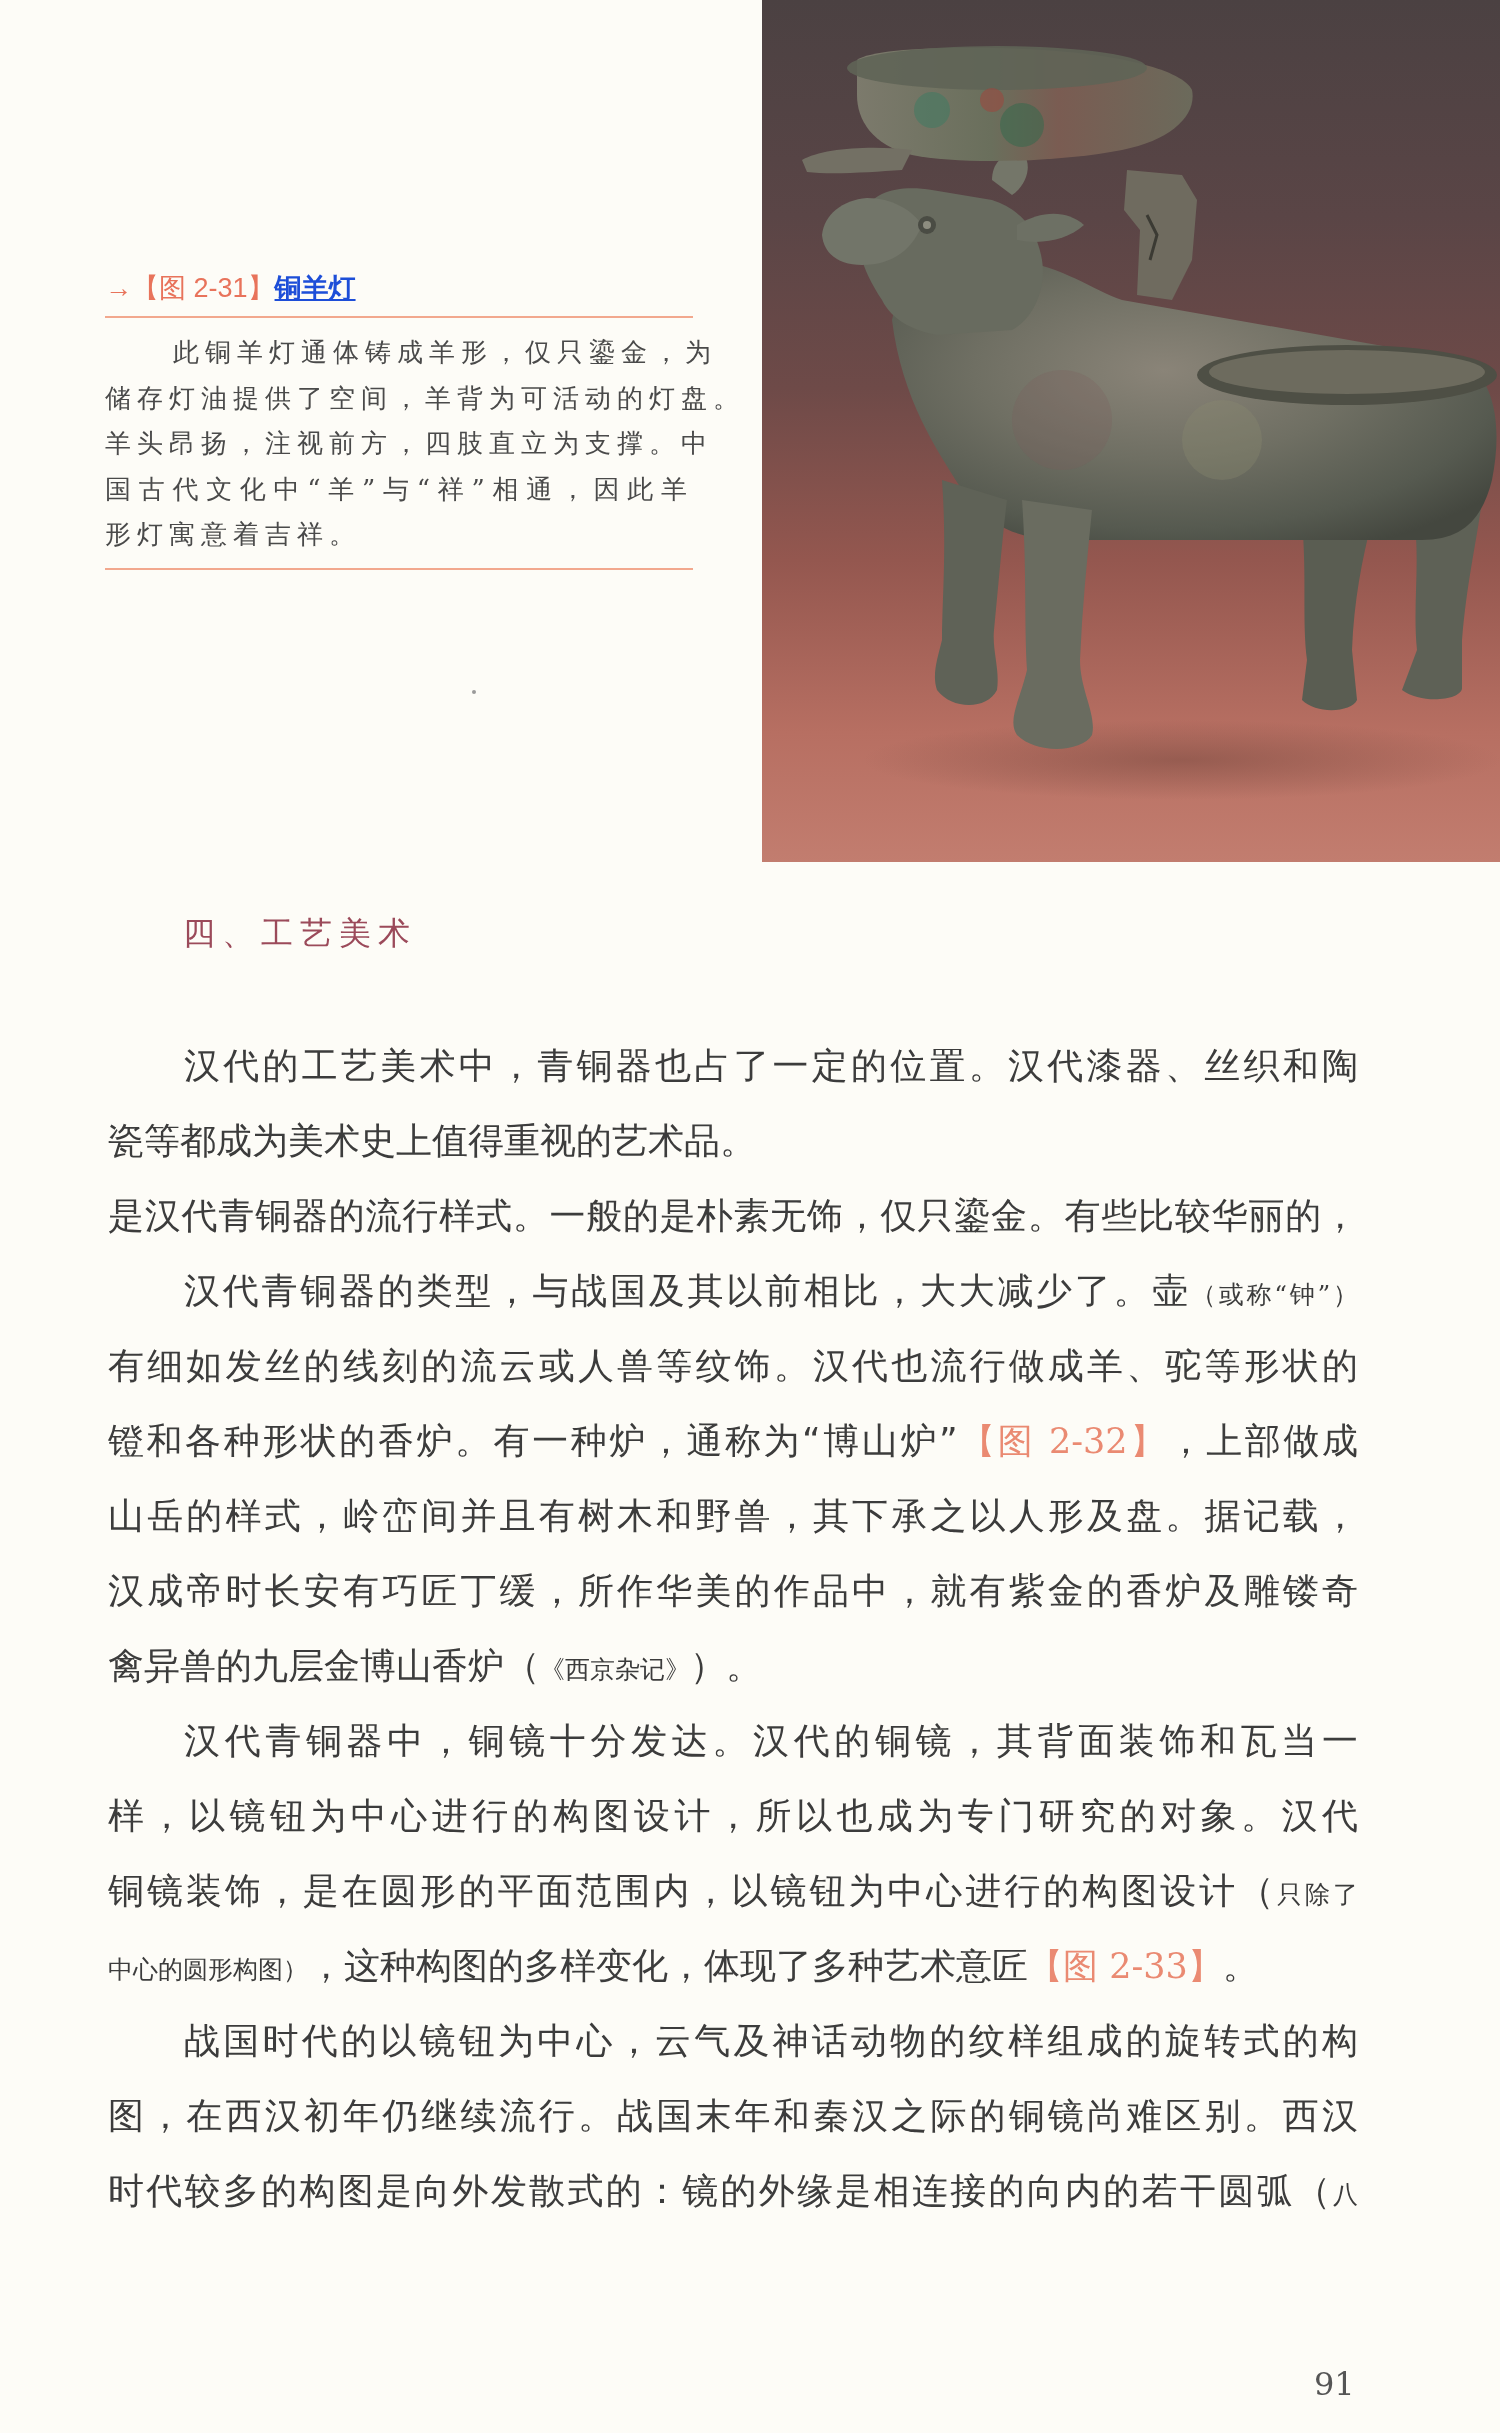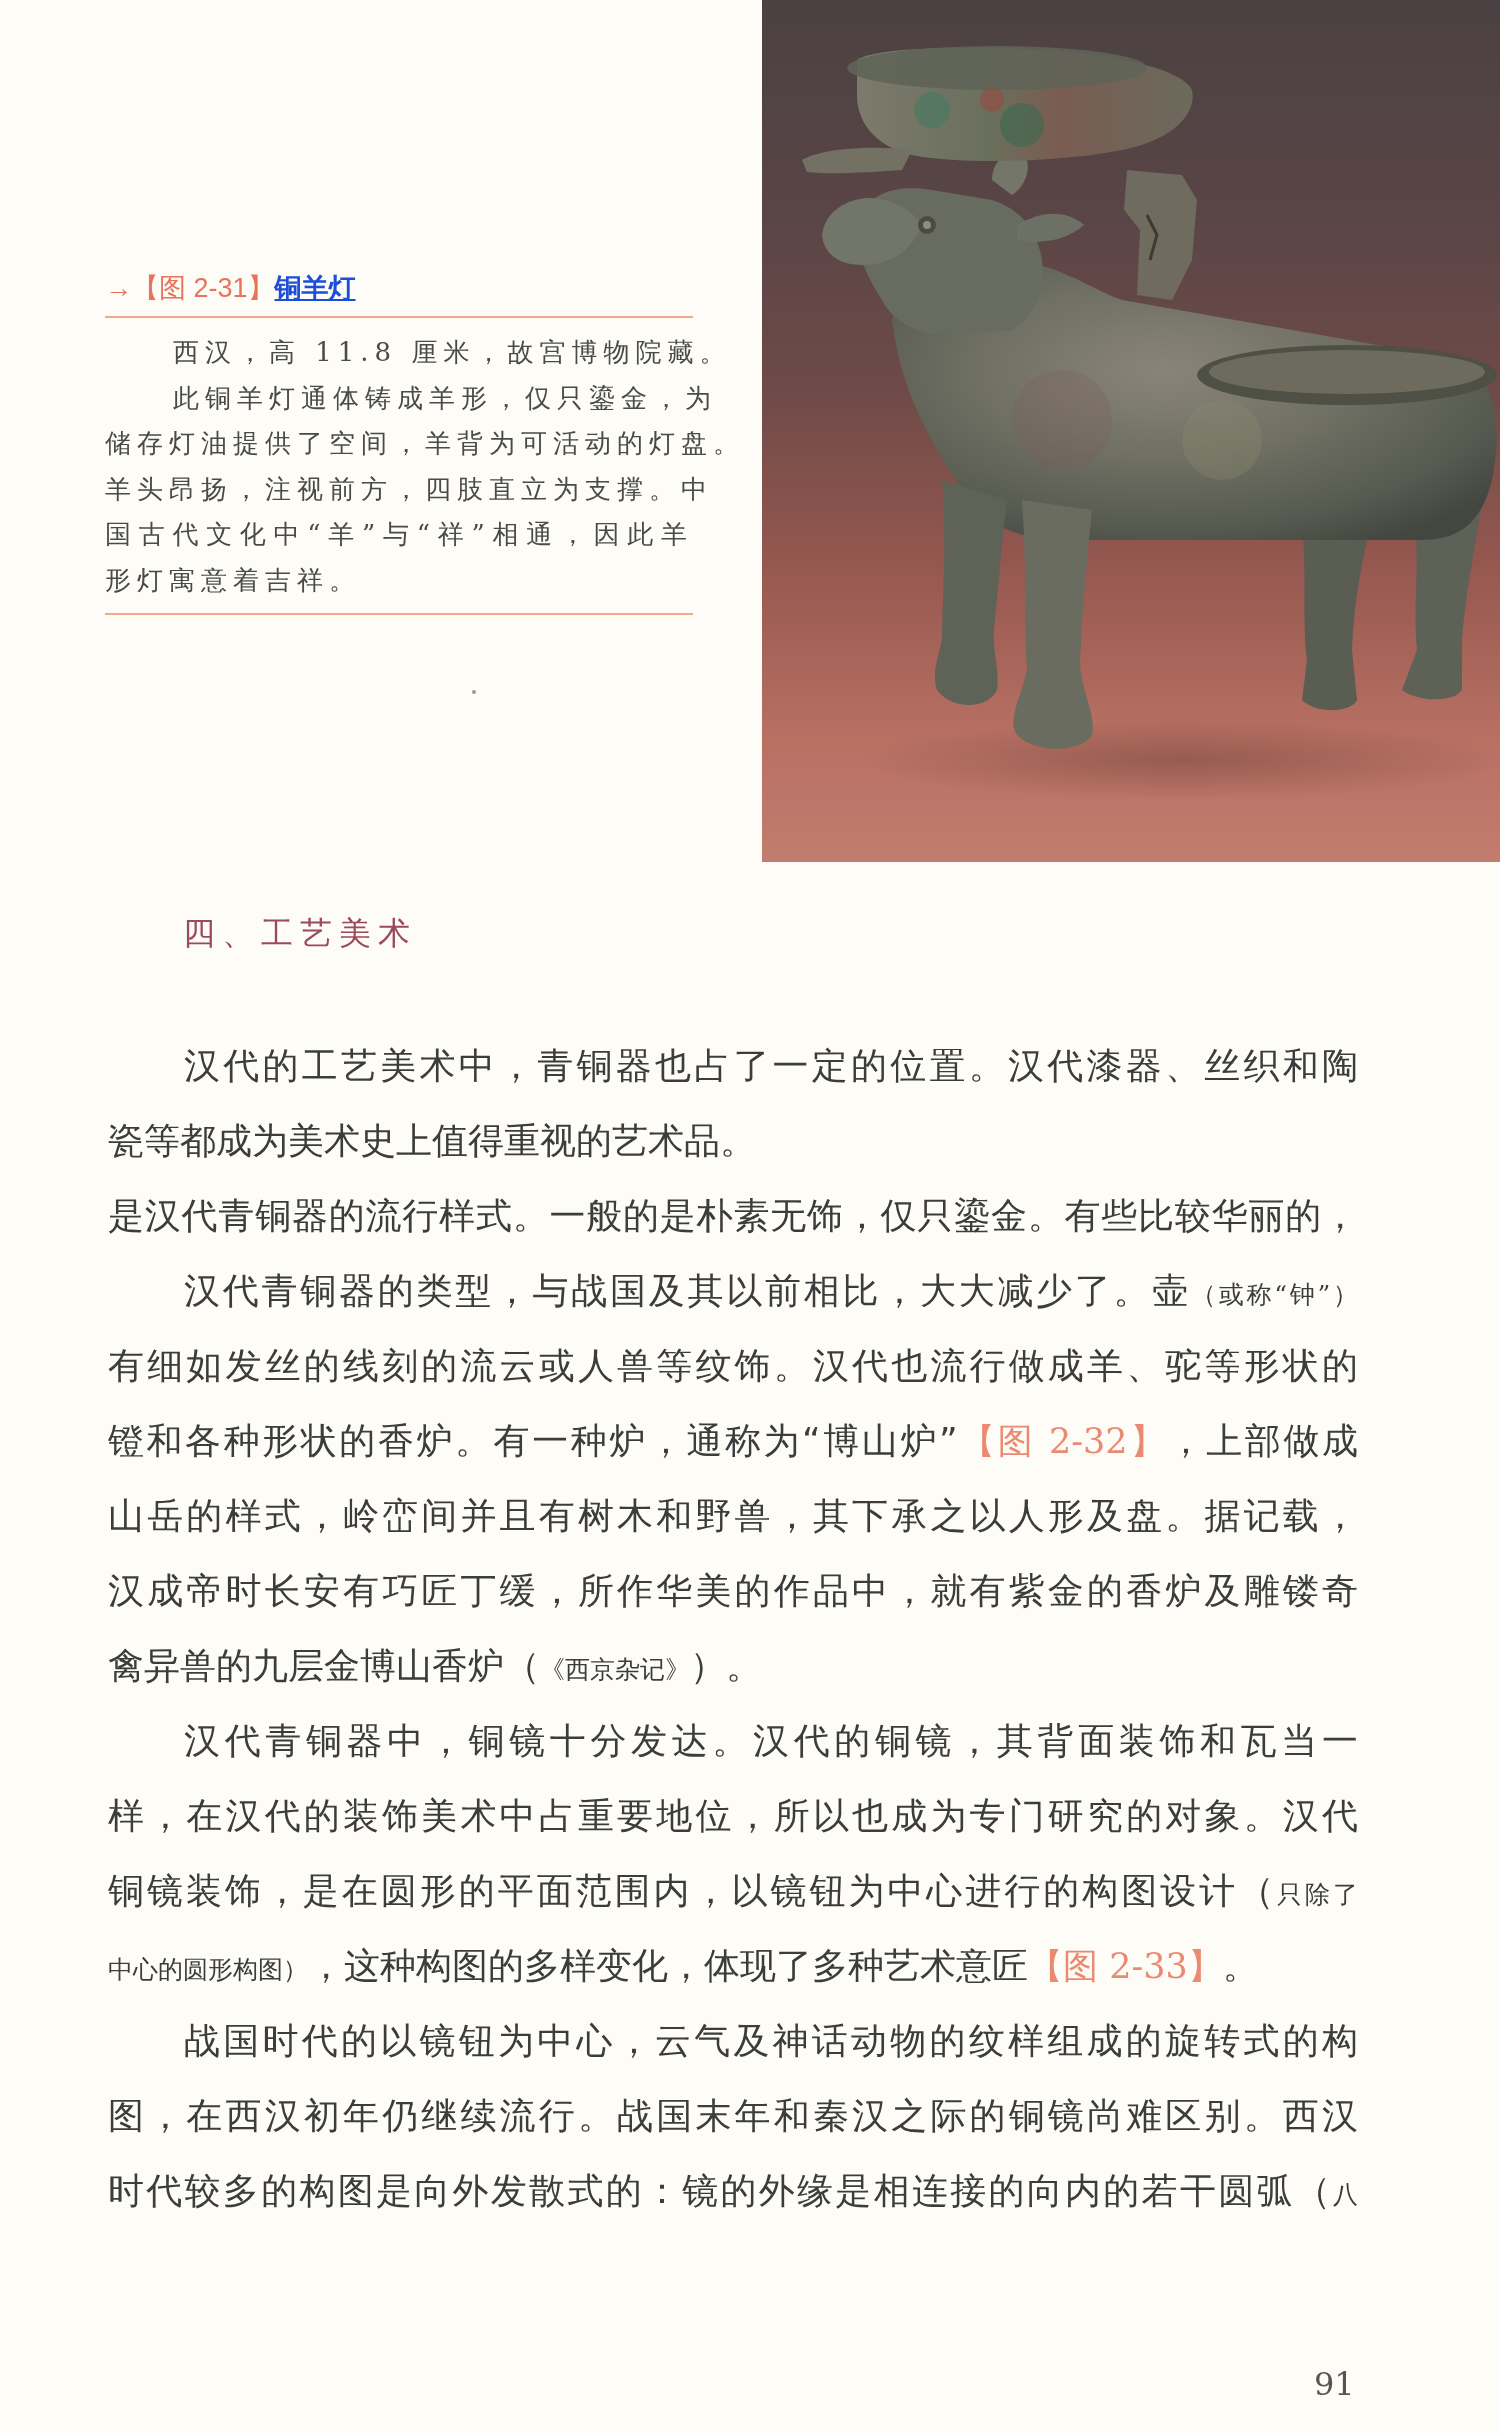--- a/index.html
+++ b/index.html
@@ -188,21 +188,20 @@
     <circle cx="300" cy="420" r="50" fill="#7a5a5a" opacity="0.25"></circle>
   </svg>
 </div>
 
 <div class="caption">
   <div class="caption-title">
     <span class="arrow">→</span><span class="figref">【图 2-31】</span><span class="name">铜羊灯</span>
   </div>
   <div class="rule"></div>
   <div class="caption-body">
-    <span class="cline indent last">西汉，高 11.8 厘米，故宫博物院藏。</span>
     <span class="cline indent">此铜羊灯通体铸成羊形，仅只鎏金，为</span>
     <span class="cline">储存灯油提供了空间，羊背为可活动的灯盘。</span>
     <span class="cline">羊头昂扬，注视前方，四肢直立为支撑。中</span>
     <span class="cline">国古代文化中“羊”与“祥”相通，因此羊</span>
     <span class="cline last">形灯寓意着吉祥。</span>
   </div>
   <div class="rule"></div>
 </div>
 
 <div class="stray-dot"></div>
@@ -216,21 +215,21 @@
 
   <span class="line">是汉代青铜器的流行样式。一般的是朴素无饰，仅只鎏金。有些比较华丽的，</span>
   <span class="line indent"><span>汉代青铜器的类型，与战国及其以前相比，大大减少了。壶</span><span class="small">（或称“钟”）</span></span>
   <span class="line">有细如发丝的线刻的流云或人兽等纹饰。汉代也流行做成羊、驼等形状的</span>
   <span class="line"><span>镫和各种形状的香炉。有一种炉，通称为“博山炉”</span><span class="ref">【图 2-32】</span><span>，上部做成</span></span>
   <span class="line">山岳的样式，岭峦间并且有树木和野兽，其下承之以人形及盘。据记载，</span>
   <span class="line">汉成帝时长安有巧匠丁缓，所作华美的作品中，就有紫金的香炉及雕镂奇</span>
   <span class="line last"><span>禽异兽的九层金博山香炉（</span><span class="small">《西京杂记》</span><span>）。</span></span>
 
   <span class="line indent">汉代青铜器中，铜镜十分发达。汉代的铜镜，其背面装饰和瓦当一</span>
-  <span class="line">样，在汉代的装饰美术中占重要地位，所以也成为专门研究的对象。汉代</span>
+  <span class="line">样，以镜钮为中心进行的构图设计，所以也成为专门研究的对象。汉代</span>
   <span class="line"><span>铜镜装饰，是在圆形的平面范围内，以镜钮为中心进行的构图设计（</span><span class="small">只除了</span></span>
   <span class="line last"><span class="small">中心的圆形构图）</span><span>，这种构图的多样变化，体现了多种艺术意匠</span><span class="ref">【图 2-33】</span><span>。</span></span>
 
   <span class="line indent">战国时代的以镜钮为中心，云气及神话动物的纹样组成的旋转式的构</span>
   <span class="line">图，在西汉初年仍继续流行。战国末年和秦汉之际的铜镜尚难区别。西汉</span>
   <span class="line"><span>时代较多的构图是向外发散式的：镜的外缘是相连接的向内的若干圆弧（</span><span class="small">八</span></span>
 </div>
 
 <div class="page-number">91</div>
 

